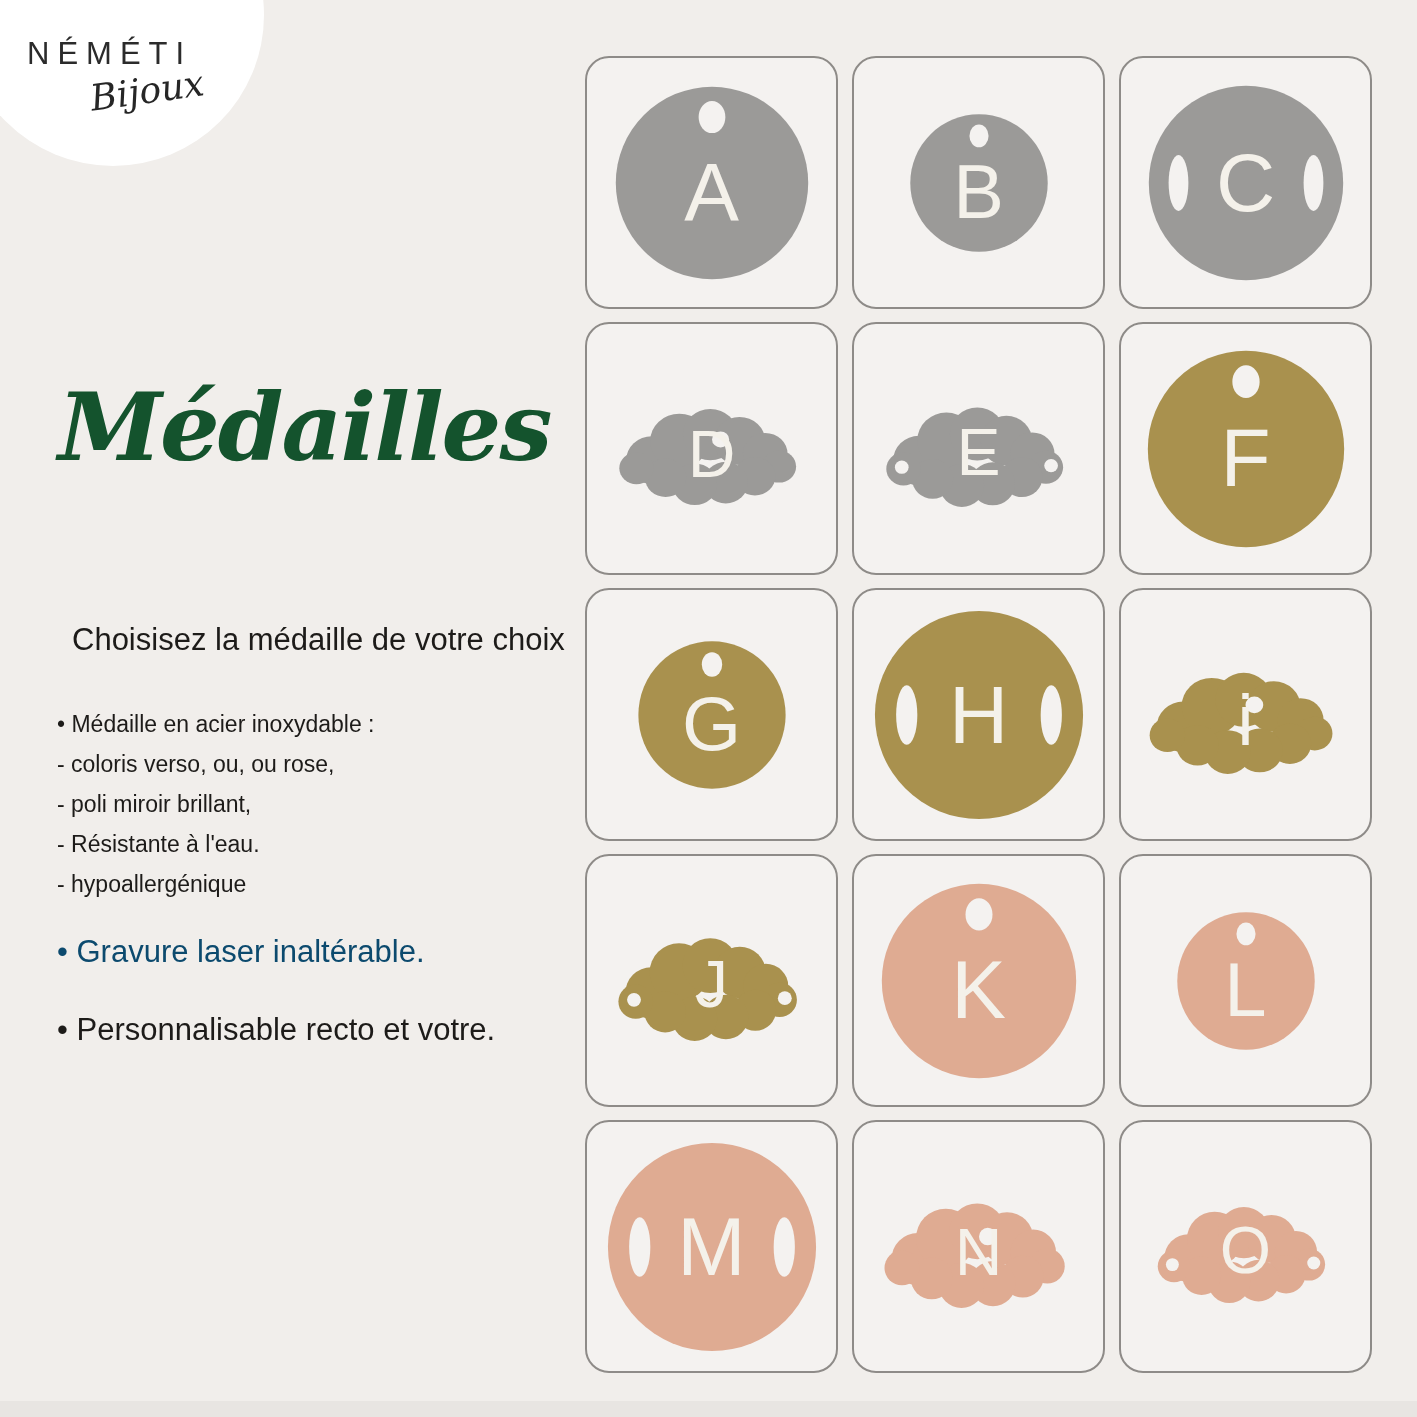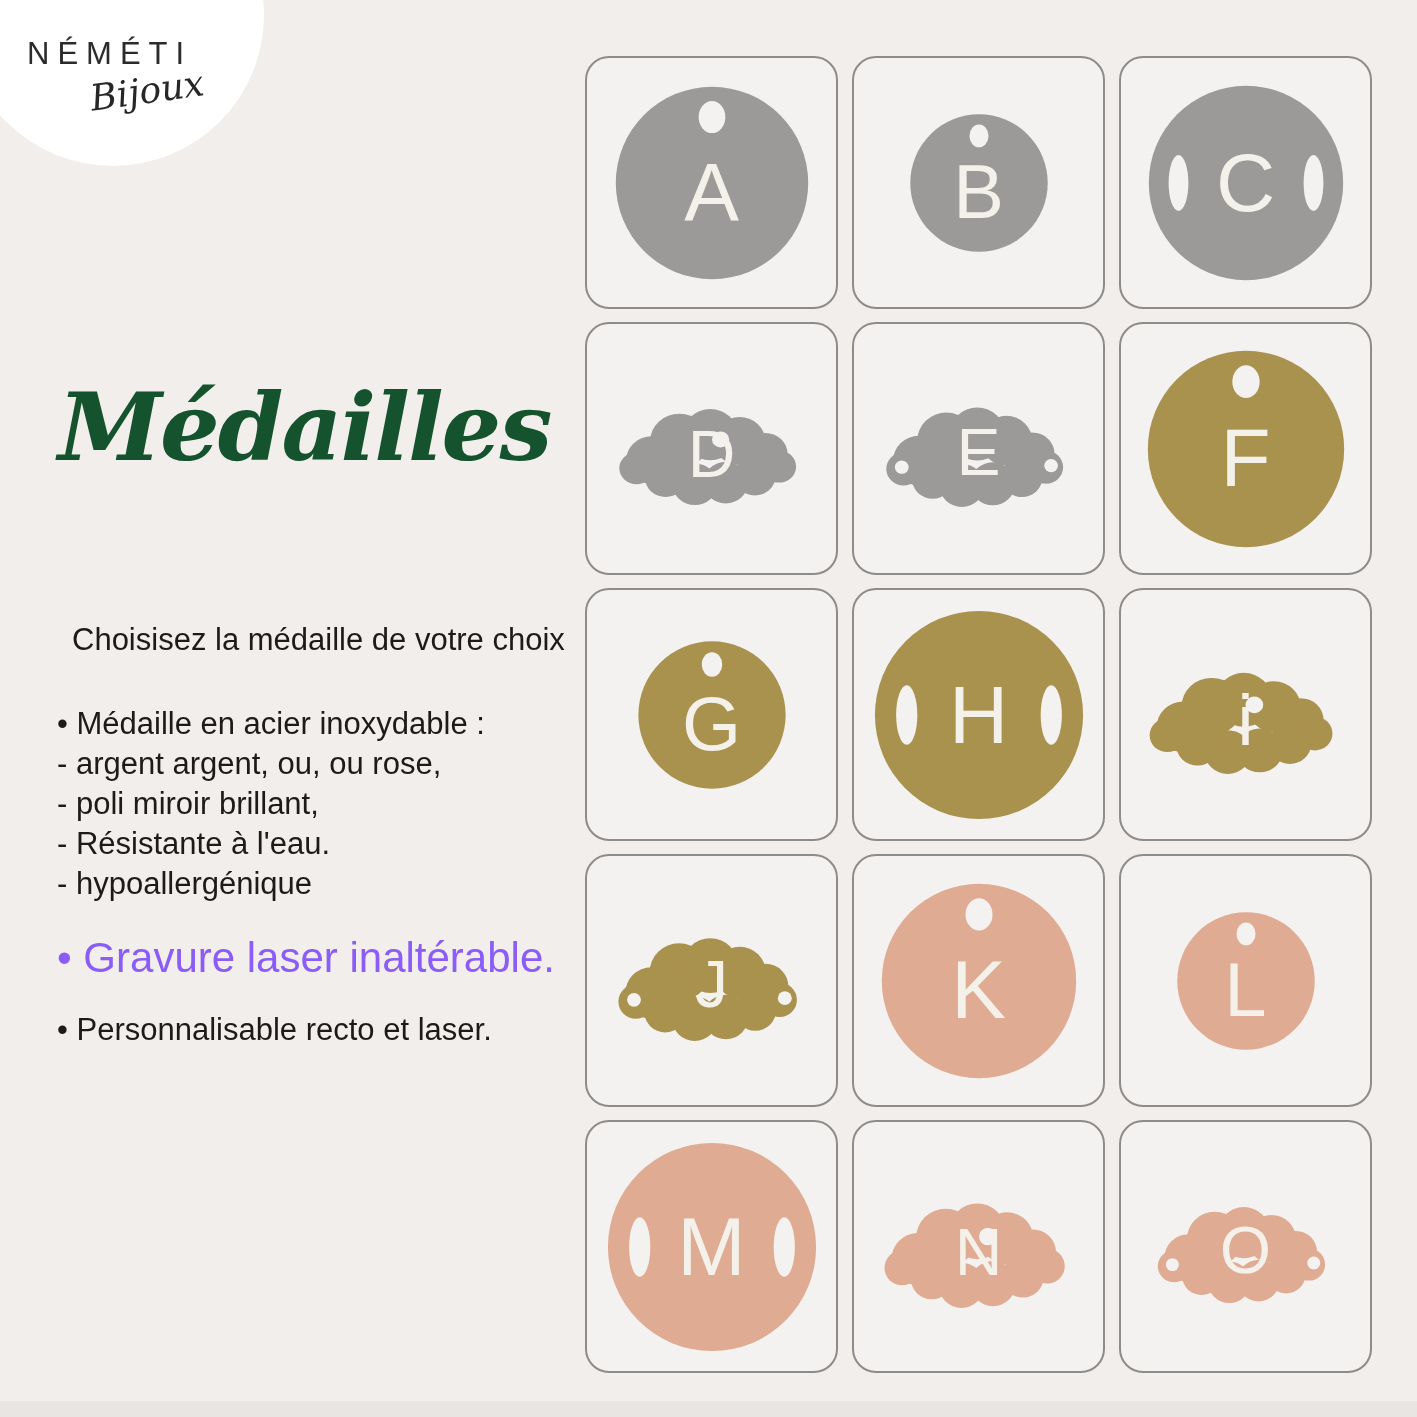--- a/index.html
+++ b/index.html
@@ -10,22 +10,22 @@
                background:#ffffff;border-radius:50%;}
   .brand-name{position:absolute;left:27px;top:36px;font-size:31px;letter-spacing:8px;
               color:#2b2b2b;font-weight:400;}
   .brand-sub{position:absolute;left:90px;top:70px;font-family:"DejaVu Serif",serif;
              font-style:italic;font-size:36px;color:#262626;transform:rotate(-8deg);}
   
   .title{position:absolute;left:58px;top:372px;font-family:"DejaVu Serif",serif;
          font-style:italic;font-weight:700;font-size:94px;color:#14532d;letter-spacing:-2px;}
   
   .intro{position:absolute;left:72px;top:622px;font-size:31px;color:#1d1b19;}
-  .features{position:absolute;left:57px;top:704px;font-size:31px;line-height:40px;color:#1d1b19;}
-  .extra-1{position:absolute;left:57px;top:934px;font-size:42px;color:#8b5cf6;}
+  .features{position:absolute;left:57px;top:704px;font-size:23px;line-height:40px;color:#1d1b19;}
+  .extra-1{position:absolute;left:57px;top:934px;font-size:31px;color:#0c4a6e;}
   .extra-2{position:absolute;left:57px;top:1012px;font-size:31px;color:#1d1b19;}
   
   .grid{position:absolute;left:585px;top:56px;width:787px;display:grid;
         grid-template-columns:repeat(3,253px);grid-auto-rows:253px;column-gap:14px;row-gap:13px;}
   .cell{background:#F4F2F0;border:2px solid #8E8B88;border-radius:24px;box-sizing:border-box;
         display:flex;align-items:center;justify-content:center;}
   .charm{position:relative;display:flex;align-items:center;justify-content:center;}
   .charm svg{position:absolute;left:0;top:0;width:100%;height:100%;}
   .charm-letter{position:relative;color:#F4F1EA;line-height:1;font-weight:400;}
   .s-circle-top-hole .charm-letter{transform:translateY(9px);}
@@ -40,28 +40,28 @@
   <div class="logo-circle"></div>
   <div class="brand-name">NÉMÉTI</div>
   <div class="brand-sub">Bijoux</div>
 
   <div class="title">Médailles</div>
 
   <div class="intro">Choisisez la médaille de votre choix</div>
 
   <div class="features">
     <div>• Médaille en acier inoxydable :</div>
-    <div>- argent argent, ou, ou rose,</div>
+    <div>- coloris verso, ou, ou rose,</div>
     <div>- poli miroir brillant,</div>
     <div>- Résistante à l'eau.</div>
     <div>- hypoallergénique</div>
   </div>
 
   <div class="extra-1">• Gravure laser inaltérable.</div>
-  <div class="extra-2">• Personnalisable recto et laser.</div>
+  <div class="extra-2">• Personnalisable recto et votre.</div>
 
   <div class="grid">
   <div class="cell s-circle-top-hole">
     <div class="charm" style="width: 196px; height: 196px;">
           <svg preserveAspectRatio="none" viewBox="0 0 220 220">
             <circle cx="110" cy="110" r="108" fill="#9B9A98"></circle>
             <ellipse cx="110" cy="36" rx="15" ry="18" fill="#F4F2F0"></ellipse>
           </svg>
       <span class="charm-letter" style="color: rgb(244, 241, 234); font-size: 82px;">A</span>
     </div>

